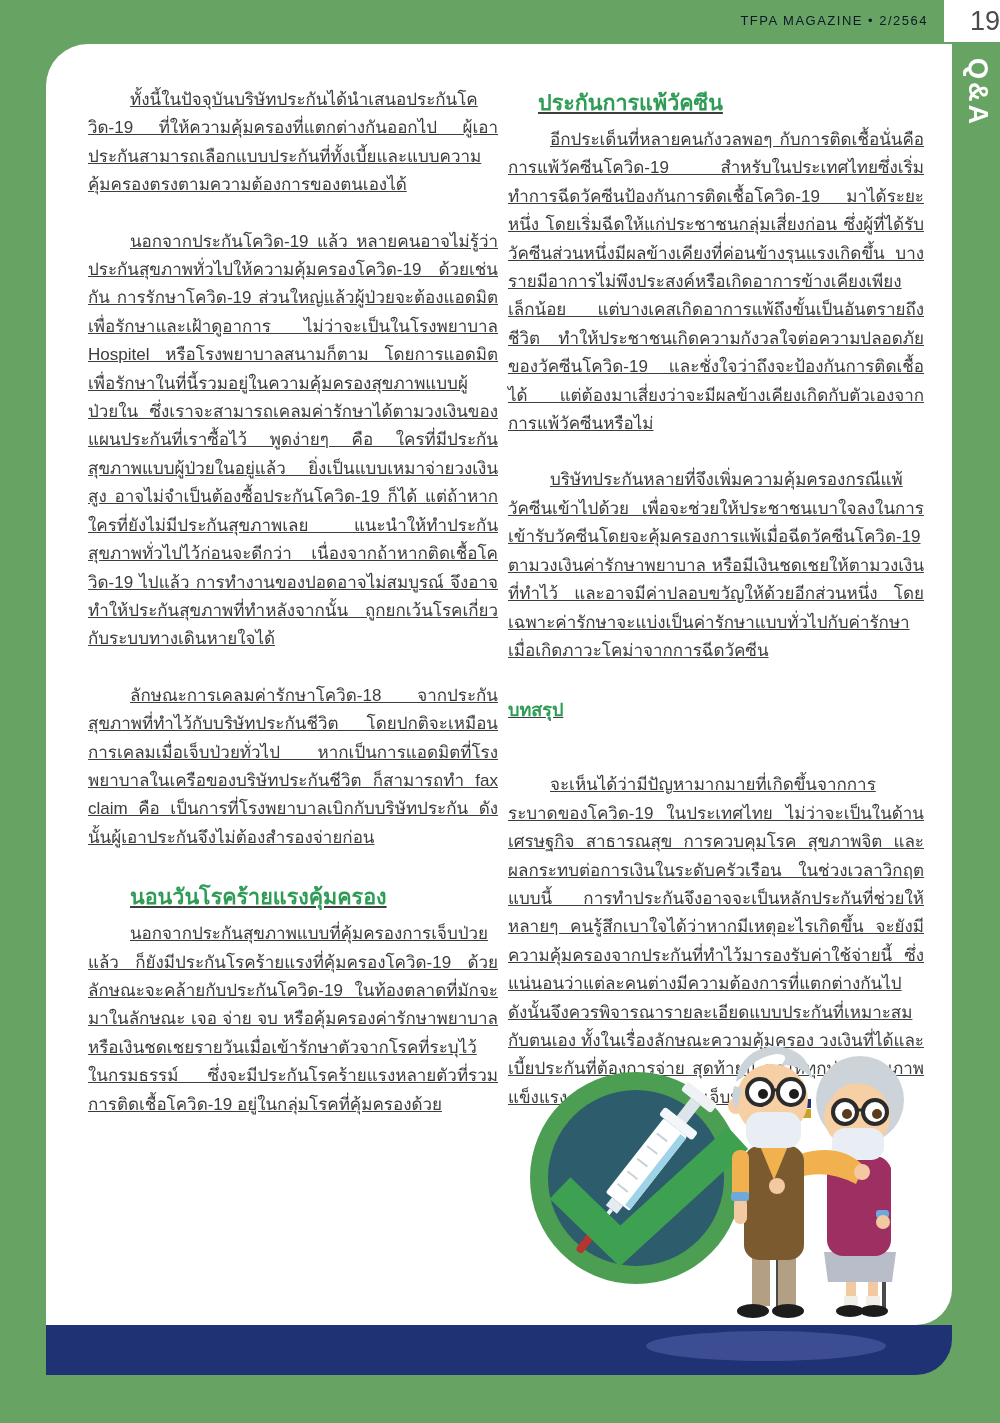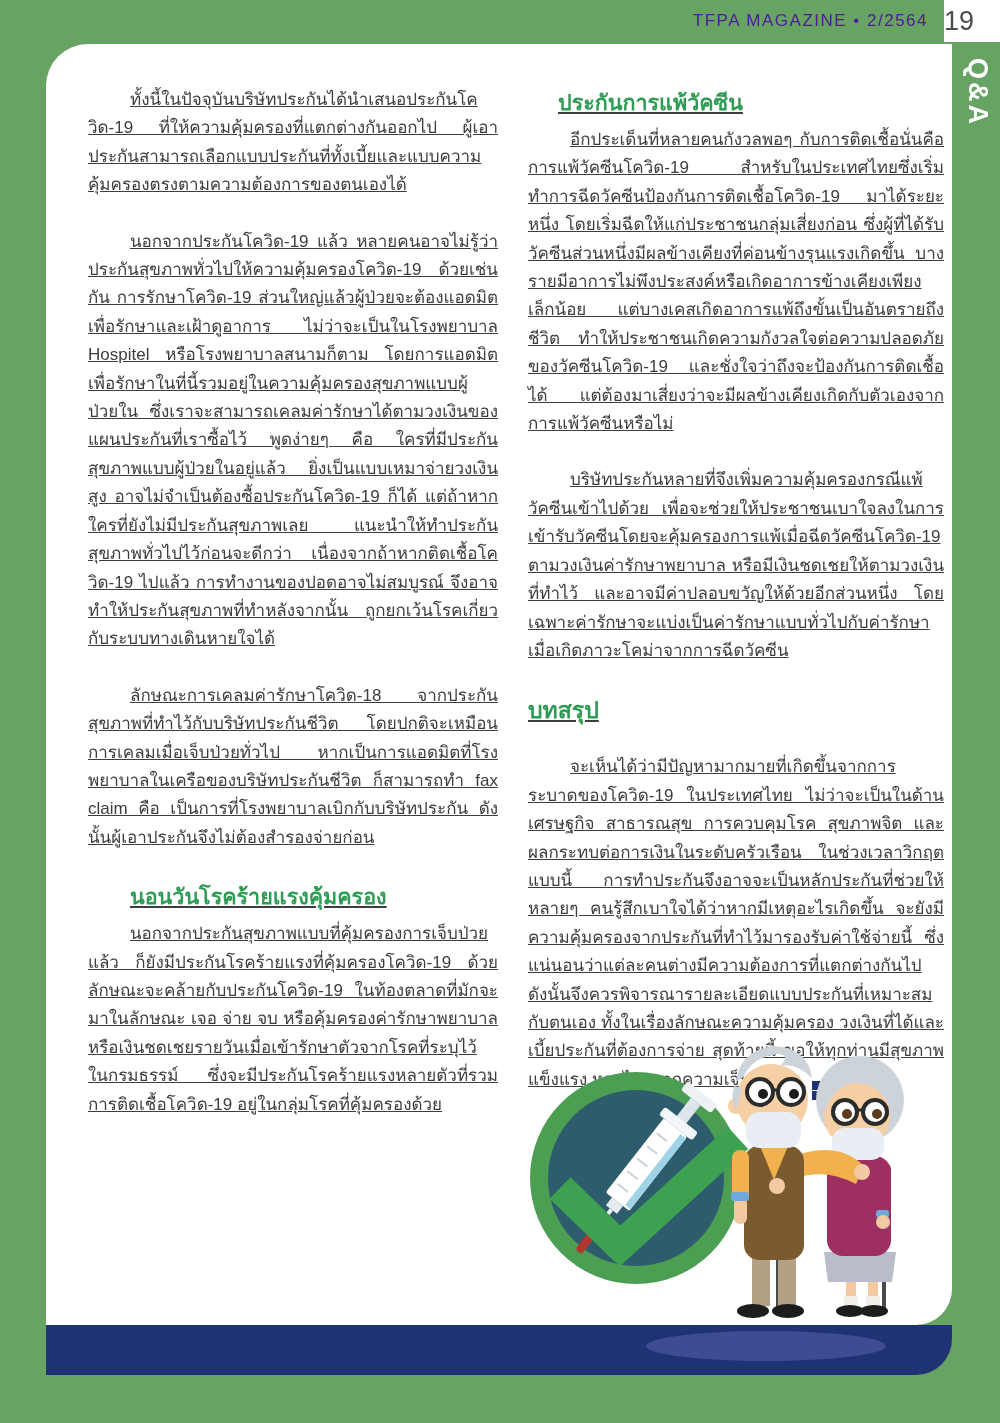--- a/index.html
+++ b/index.html
@@ -1,45 +1,45 @@
 <!DOCTYPE html>
 <html><head>
 <meta charset="utf-8">
 <style>
   html,body{margin:0;padding:0;}
   body{font-family:"Liberation Sans","DejaVu Sans",sans-serif;}
   .page{position:relative;width:1000px;height:1423px;background:#67a463;overflow:hidden;}
 
   
   .hdr-text{position:absolute;top:0;right:72px;height:42px;line-height:42px;
-    color:#4c1d95;font-size:17px;letter-spacing:1.5px;font-weight:400;}
+    color:#0f172a;font-size:13px;letter-spacing:1.5px;font-weight:400;}
   .pageno-box{position:absolute;top:0;right:0;width:56px;height:42px;background:#ffffff;
-    display:flex;align-items:center;justify-content:flex-start;}
+    display:flex;align-items:center;justify-content:flex-end;}
   .pageno{color:#4b4b4b;font-size:27px;font-weight:400;}
   .qa-tab{position:absolute;top:58px;right:7px;writing-mode:vertical-rl;
     color:#ffffff;font-size:27px;font-weight:700;letter-spacing:3px;}
 
   
   .card{position:absolute;left:46px;top:44px;right:48px;bottom:98px;background:#ffffff;
     border-radius:42px 0 36px 0;}
   .footer-bar{position:absolute;left:46px;top:1325px;right:48px;height:50px;
     background:#1f3274;border-radius:0 0 36px 0;}
   .floor-shadow{position:absolute;left:600px;top:6px;width:240px;height:30px;
     background:#3d4d94;border-radius:50%;}
 
   
   .col{position:absolute;color:#3d3d3d;font-size:17px;line-height:28.4px;text-align:justify;text-decoration:underline;}
   .col-left{left:88px;top:86px;width:410px;}
-  .col-right{left:528px;top:86px;width:416px;}
+  .col-right{left:508px;top:86px;width:416px;}
   .para{margin:0 0 28px 0;text-indent:42px;}
   .para:last-child{margin-bottom:0;}
   .h-green{color:#2f9c55;font-weight:700;font-size:21.5px;line-height:34px;margin:0 0 6px 0;}
   .h-indent{padding-left:42px;}
   .h-indent-sm{padding-left:30px;}
-  .h-big{color:#2f9c55;font-weight:700;font-size:23px;line-height:34px;margin:6px 0 26px 0;}
+  .h-big{color:#2f9c55;font-weight:700;font-size:18px;line-height:34px;margin:6px 0 44px 0;}
 
   
   .tfpa-logo{display:inline-grid;grid-template-columns:9px 9px;grid-template-rows:9px 9px;
     gap:1px;vertical-align:-2px;margin-left:6px;}
   .tfpa-logo span{background:#1f3274;color:#ffffff;font-size:6px;line-height:9px;
     text-align:center;font-weight:700;}
   .tfpa-logo span:nth-child(4){background:#c9a227;}
 
   
   .illus{position:absolute;left:524px;top:1020px;width:432px;height:308px;z-index:3;}

